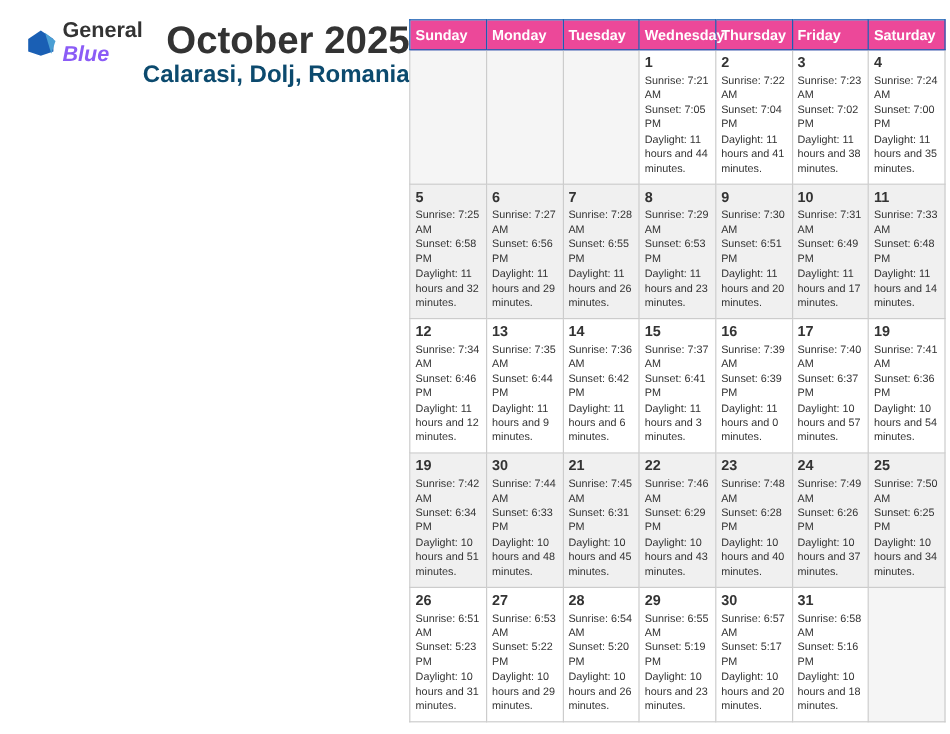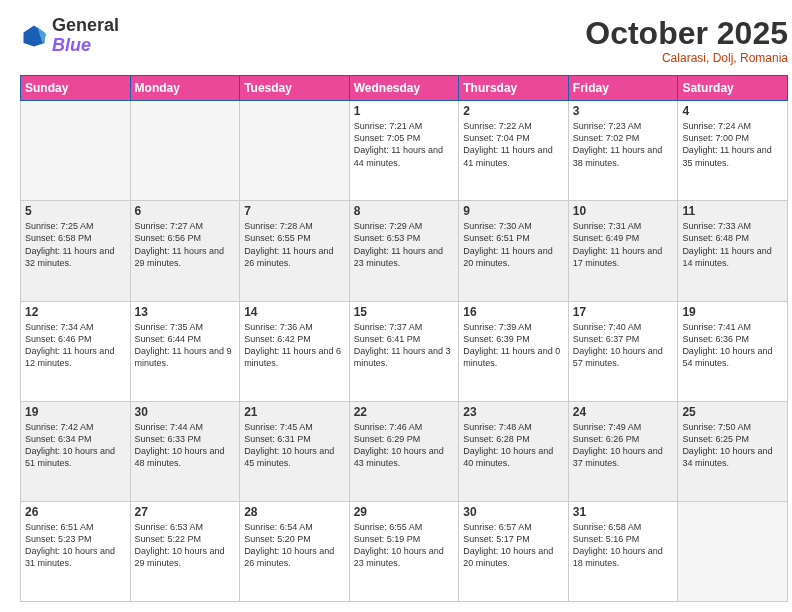--- a/index.html
+++ b/index.html
@@ -8,21 +8,20 @@
       background: #fff;
       width: 792px;
       height: 612px;
       overflow: hidden;
     }
     .page {
       width: 792px;
       height: 612px;
       padding: 16px 4px 10px 20px;
       display: flex;
-      flex-direction: column;
     }
     .header {
       display: flex;
       justify-content: space-between;
       align-items: flex-start;
       margin-bottom: 10px;
     }
     .logo {
       display: flex;
       align-items: center;
@@ -43,23 +42,23 @@
       text-align: right;
     }
     .title-block h1 {
       font-size: 32px;
       font-weight: bold;
       color: #333;
       line-height: 1.1;
       text-align: right;
     }
     .title-block h2 {
-      font-size: 12px;
-      font-weight: normal;
-      color: #c2410c;
+      font-size: 20px;
+      font-weight: bold;
+      color: #0c4a6e;
     }
     .calendar {
       flex: 1;
       border: 1px solid #ccc;
       border-collapse: collapse;
       width: 100%;
       table-layout: fixed;
     }
     .calendar th {
       background: #ec4899;

